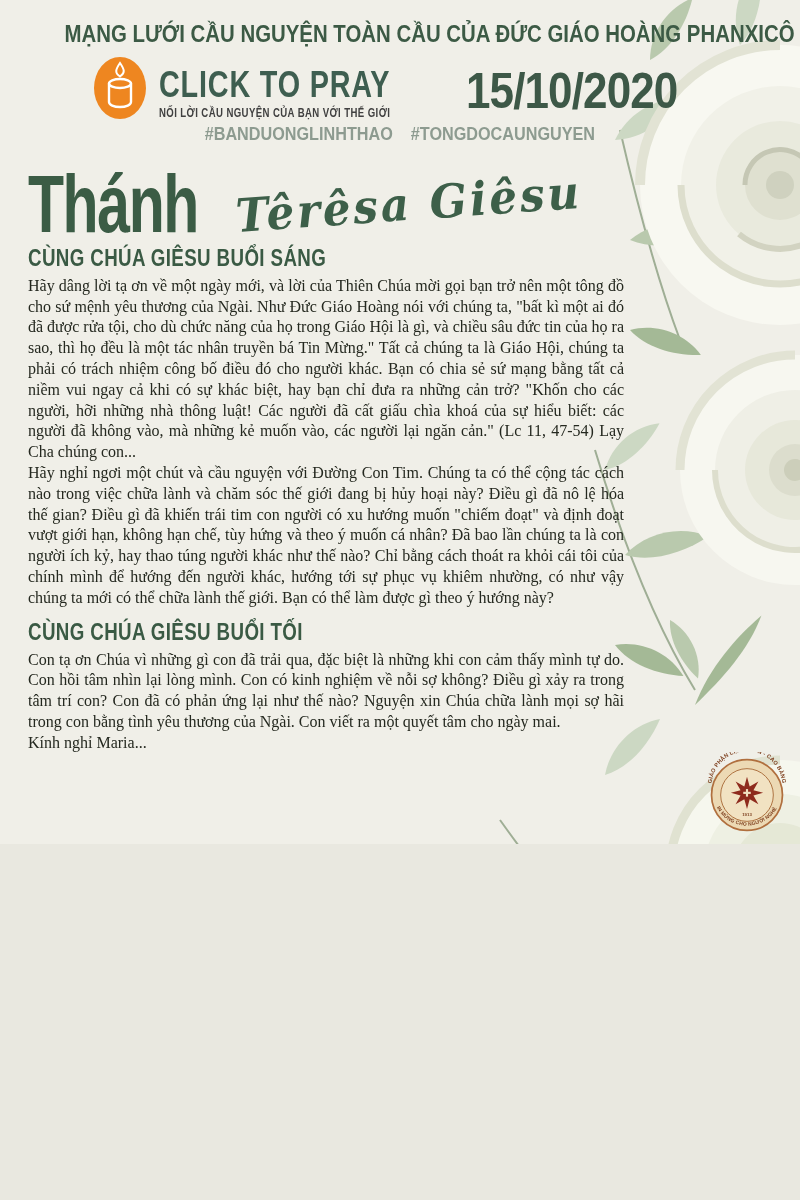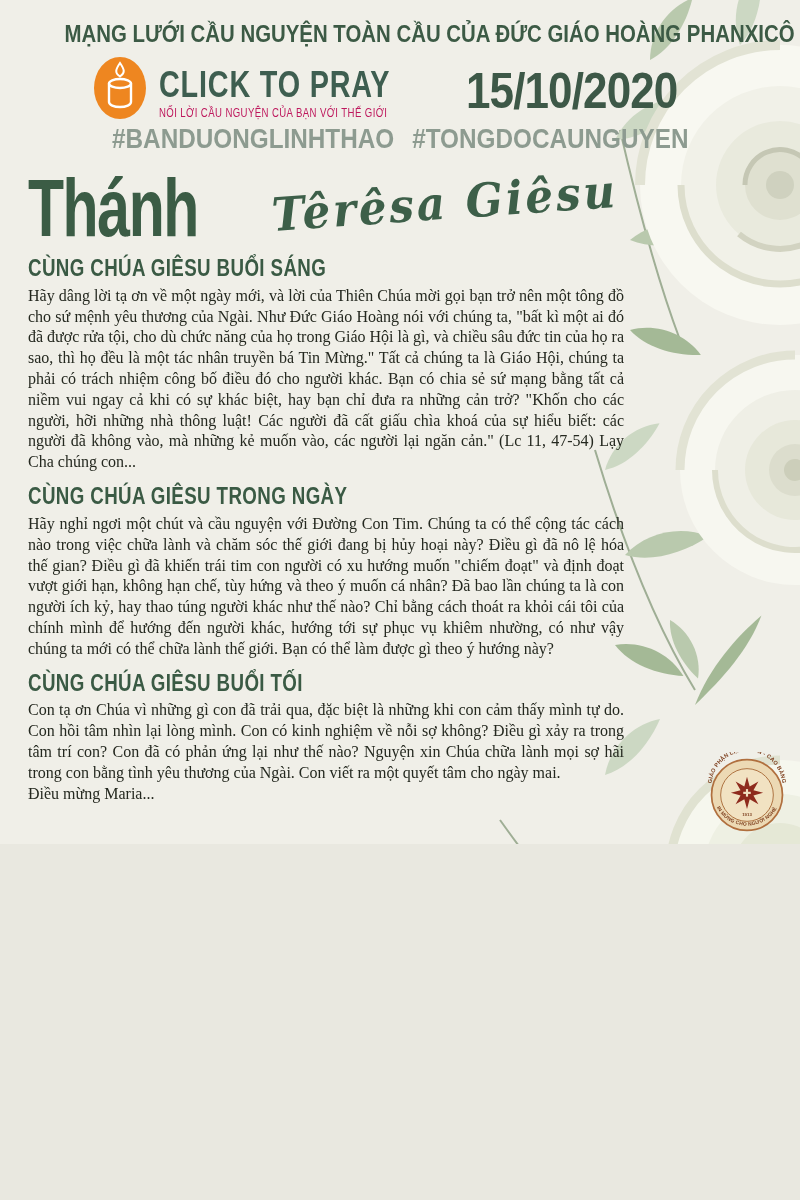--- a/index.html
+++ b/index.html
@@ -29,38 +29,38 @@
 
   .logo-row {
     margin-top:6px; height:66px;
     display:flex; align-items:flex-end; justify-content:center; gap:12px;
   }
   .brand-block { display:flex; flex-direction:column; justify-content:center; }
   .brand-name {
     font-size:36px; font-weight:bold; color:#3e5e50; line-height:1.0;
   }
   .brand-name .condense { transform:scaleX(0.80); transform-origin:0 50%; letter-spacing:1px; }
-  .brand-tagline { font-size:12px; font-weight:normal; color:#be185d; margin-top:3px; }
+  .brand-tagline { font-size:12px; font-weight:bold; color:#404040; margin-top:3px; }
   .brand-tagline .condense { transform:scaleX(0.80); transform-origin:0 50%; letter-spacing:0.5px; }
   .date-display {
     font-size:50px; font-weight:bold; color:#3d5847; margin-left:6px;
     letter-spacing:-1px;
   }
   .date-display .condense { transform:scaleX(0.88); transform-origin:0 50%; }
 
   .hashtags {
     margin-top:4px; text-align:center;
-    font-size:27px; font-weight:bold; color:#8d9b90;
+    font-size:18px; font-weight:bold; color:#8d9b90;
   }
   .hashtags .condense { transform:scaleX(0.9); transform-origin:50% 50%; }
   .hashtags .tag + .tag { margin-left:20px; }
 
   .title-row {
     margin:8px 0 0 28px; height:90px;
-    display:flex; align-items:center;gap:36px;
+    display:flex; align-items:flex-end;
   }
   .title-main {
     font-size:82px; font-weight:bold; color:#3b5c45; line-height:0.95;
     display:inline-block; transform:scaleX(0.72); transform-origin:0 0;
     letter-spacing:-2px;
   }
   .title-script {
     font-family:"DejaVu Serif", serif; font-style:italic; font-weight:bold;
     font-size:46px; color:#3d5f49; letter-spacing:3px;
     display:inline-block; transform:rotate(-4deg) scaleX(0.95);
@@ -203,32 +203,29 @@
 
     <div class="main-col">
       <div class="section">
         <div class="section-heading">
           <span class="condense">CÙNG CHÚA GIÊSU BUỔI SÁNG</span>
         </div>
         <p class="section-body">Hãy dâng lời tạ ơn về một ngày mới, và lời của Thiên Chúa mời gọi bạn trở nên một tông đồ cho sứ mệnh yêu thương của Ngài. Như Đức Giáo Hoàng nói với chúng ta, "bất kì một ai đó đã được rửa tội, cho dù chức năng của họ trong Giáo Hội là gì, và chiều sâu đức tin của họ ra sao, thì họ đều là một tác nhân truyền bá Tin Mừng." Tất cả chúng ta là Giáo Hội, chúng ta phải có trách nhiệm công bố điều đó cho người khác. Bạn có chia sẻ sứ mạng bằng tất cả niềm vui ngay cả khi có sự khác biệt, hay bạn chỉ đưa ra những cản trở? "Khốn cho các người, hỡi những nhà thông luật! Các người đã cất giấu chìa khoá của sự hiểu biết: các người đã không vào, mà những kẻ muốn vào, các người lại ngăn cản." (Lc 11, 47-54) Lạy Cha chúng con...</p>
       </div>
 
       <div class="section">
-        <div class="section-heading">
-          <span class="condense">CÙNG CHÚA GIÊSU TRONG NGÀY</span>
-        </div>
         <p class="section-body">Hãy nghỉ ngơi một chút và cầu nguyện với Đường Con Tim. Chúng ta có thể cộng tác cách nào trong việc chữa lành và chăm sóc thế giới đang bị hủy hoại này? Điều gì đã nô lệ hóa thế gian? Điều gì đã khiến trái tim con người có xu hướng muốn "chiếm đoạt" và định đoạt vượt giới hạn, không hạn chế, tùy hứng và theo ý muốn cá nhân? Đã bao lần chúng ta là con người ích kỷ, hay thao túng người khác như thế nào? Chỉ bằng cách thoát ra khỏi cái tôi của chính mình để hướng đến người khác, hướng tới sự phục vụ khiêm nhường, có như vậy chúng ta mới có thể chữa lành thế giới. Bạn có thể làm được gì theo ý hướng này?</p>
       </div>
 
       <div class="section">
         <div class="section-heading">
           <span class="condense">CÙNG CHÚA GIÊSU BUỔI TỐI</span>
         </div>
         <p class="section-body">Con tạ ơn Chúa vì những gì con đã trải qua, đặc biệt là những khi con cảm thấy mình tự do. Con hồi tâm nhìn lại lòng mình. Con có kinh nghiệm về nỗi sợ không? Điều gì xảy ra trong tâm trí con? Con đã có phản ứng lại như thế nào? Nguyện xin Chúa chữa lành mọi sợ hãi trong con bằng tình yêu thương của Ngài. Con viết ra một quyết tâm cho ngày mai.</p>
-        <p class="section-body">Điều mừng Maria...</p>
+        <p class="section-body">Kính nghỉ Maria...</p>
       </div>
     </div>
   </div>
 
   <div class="seal-wrap">
     <svg width="86" height="86" viewBox="0 0 80 80" aria-hidden="true">
       <circle cx="40" cy="40" r="33" fill="#ecd9b4" stroke="#b06f3e" stroke-width="1.6"></circle>
       <circle cx="40" cy="40" r="24.5" fill="#f1e2c2" stroke="#a3622f" stroke-width="0.8"></circle>
       <defs>
         <path id="sealTop" d="M 10,46 A 33,33 0 1 1 70,46" fill="none"></path>

